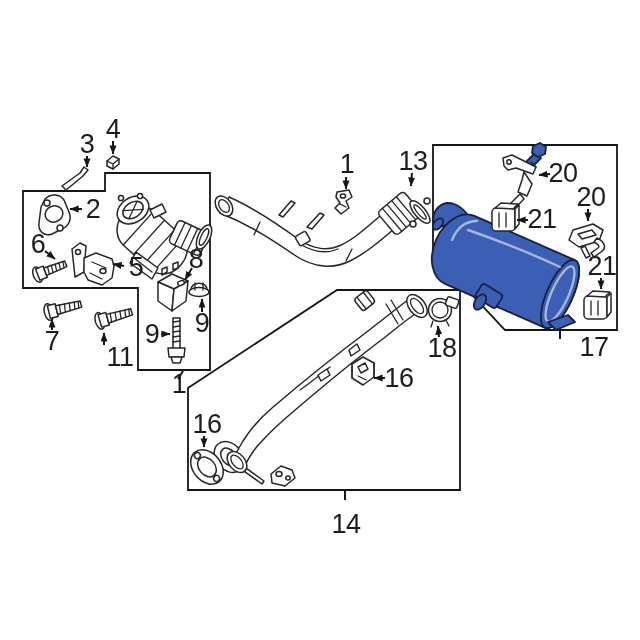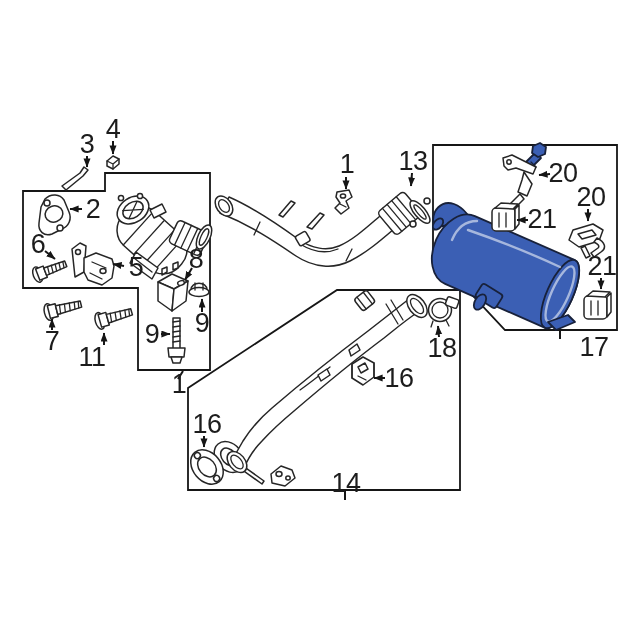--- a/index.html
+++ b/index.html
@@ -277,24 +277,24 @@
   <div class="callout" style="left:179px;top:384px">1</div>
   <div class="callout" style="left:93px;top:209px">2</div>
   <div class="callout" style="left:87px;top:144px">3</div>
   <div class="callout" style="left:113px;top:129px">4</div>
   <div class="callout" style="left:136px;top:267px">5</div>
   <div class="callout" style="left:38px;top:244px">6</div>
   <div class="callout" style="left:52px;top:341px">7</div>
   <div class="callout" style="left:196px;top:259px">8</div>
   <div class="callout" style="left:152px;top:334px">9</div>
   <div class="callout" style="left:202px;top:323px">9</div>
-  <div class="callout" style="left:92px;top:357px">11</div>
+  <div class="callout" style="left:120px;top:357px">11</div>
   <div class="callout" style="left:413px;top:161px">13</div>
   <div class="callout" style="left:347px;top:164px">1</div>
-  <div class="callout" style="left:346px;top:483px">14</div>
+  <div class="callout" style="left:346px;top:524px">14</div>
   <div class="callout" style="left:207px;top:424px">16</div>
   <div class="callout" style="left:399px;top:378px">16</div>
   <div class="callout" style="left:594px;top:347px">17</div>
   <div class="callout" style="left:442px;top:348px">18</div>
   <div class="callout" style="left:563px;top:173px">20</div>
   <div class="callout" style="left:591px;top:197px">20</div>
   <div class="callout" style="left:542px;top:219px">21</div>
   <div class="callout" style="left:602px;top:266px">21</div>
 </div>
 

